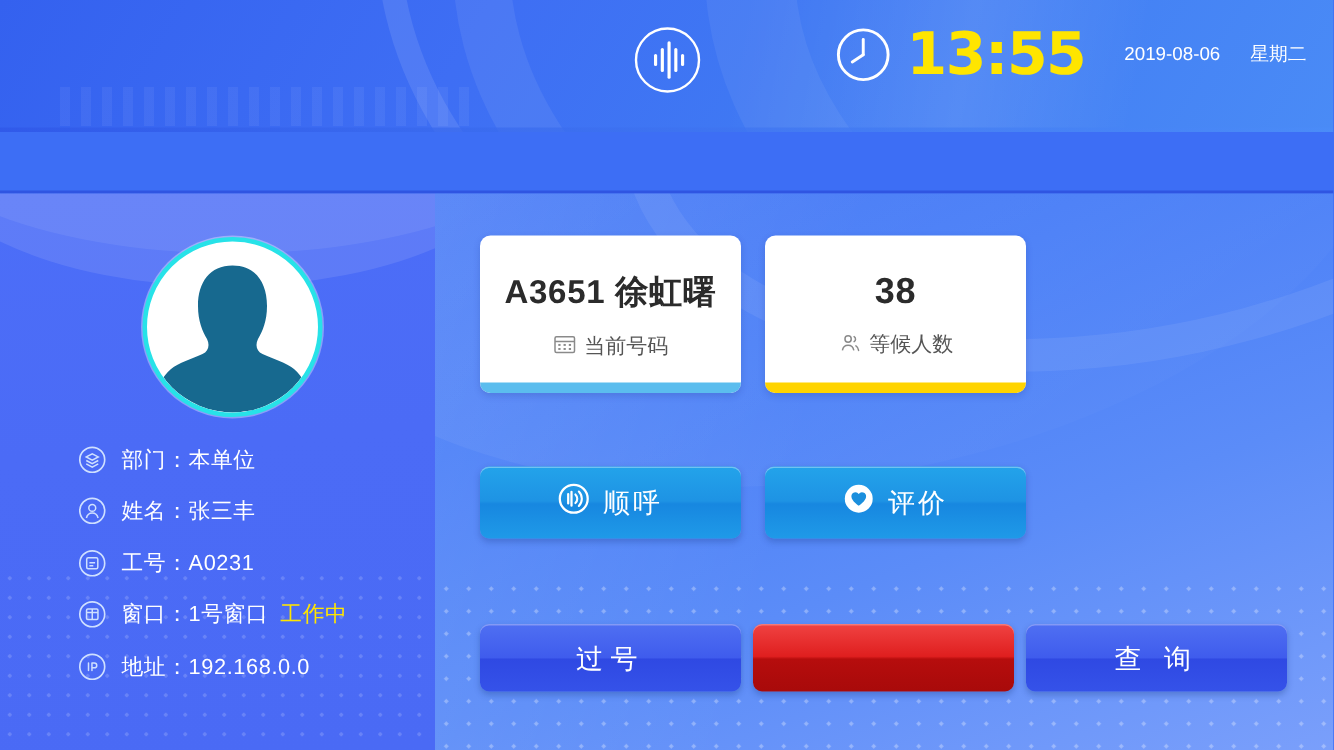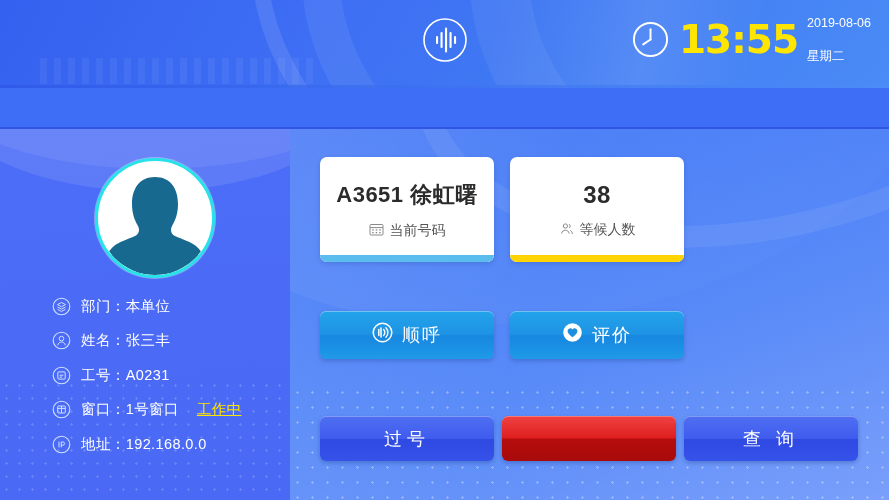--- a/index.html
+++ b/index.html
@@ -65,21 +65,21 @@
 
   .clock {
     position:absolute; right:18px; top:17px;
     display:flex; align-items:center; gap:9px; z-index:5;
   }
   .clock-icon { width:39px; height:39px; flex:none; }
   .clock-time {
     font-size:39px; color:#ffe500; font-weight:700; line-height:1;
     letter-spacing:-1px; font-family:"DejaVu Sans","Liberation Sans",sans-serif;
   }
-  .clock-dates { display:flex; flex-direction:column; gap:20px; margin-left:0; }
+  .clock-dates { display:flex; flex-direction:row; gap:20px; margin-left:17px; }
   .clock-date { color:#ffffff; font-size:12.5px; line-height:1; letter-spacing:0; }
   .clock-weekday { color:#ffffff; font-size:12.5px; line-height:1; }
 
   
   .notice {
     position:absolute; left:0; top:88px; width:889px; height:40px;
     background:#3e6cf4;
     display:flex; align-items:center; padding-left:18px; gap:8px;
   }
   .notice-icon { width:17px; height:15px; flex:none; }
@@ -124,21 +124,21 @@
   }
   .avatar svg { position:absolute; left:0; top:0; }
 
   .info-list {
     position:absolute; left:52px; top:166px; z-index:3;
     display:flex; flex-direction:column; gap:12.5px;
   }
   .info-row { display:flex; align-items:center; gap:10px; height:22px; }
   .info-ic { width:19px; height:19px; flex:none; }
   .info-txt { color:#ffffff; font-size:14.5px; letter-spacing:.4px; white-space:nowrap; }
-  .info-txt .hl { color:#ffe500; margin-left:18px;text-decoration:underline; }
+  .info-txt .hl { color:#ffe500; margin-left:8px; }
 
   
   .main {
     position:absolute; left:290px; top:129px; width:599px; height:371px;
     background:
       linear-gradient(105deg, rgba(255,255,255,0.09) 0%, rgba(255,255,255,0) 42%),
       linear-gradient(160deg, #3f74f6 0%, #4a7ff7 30%, #5b8cf8 62%, #7a9ffb 100%);
     overflow:hidden;
   }
   .main-swoosh {

